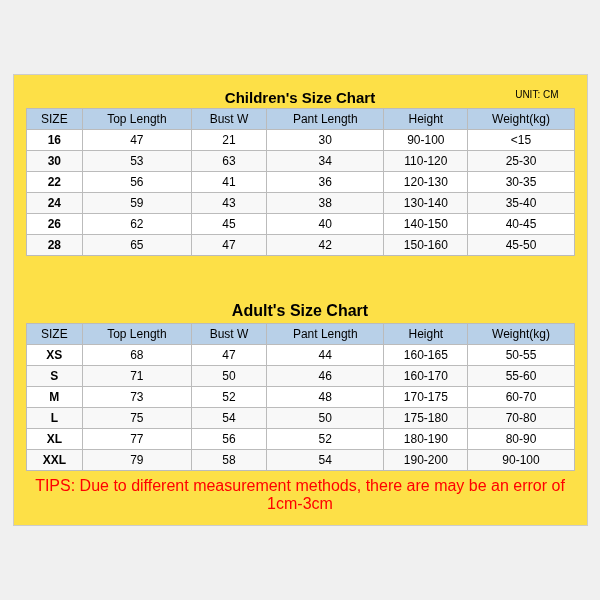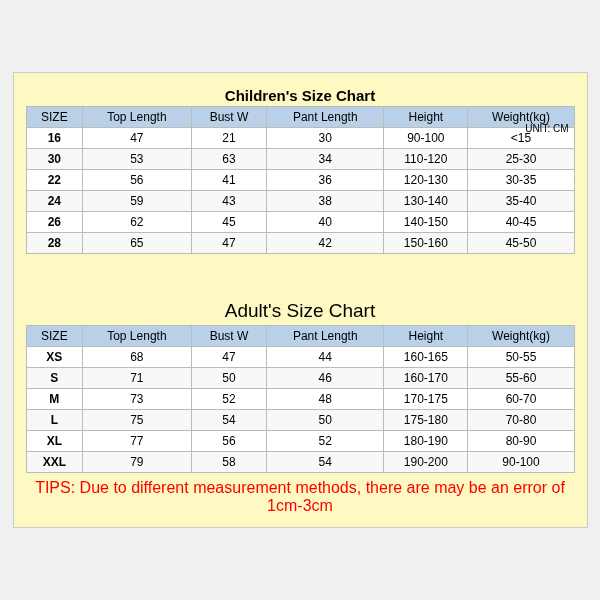--- a/index.html
+++ b/index.html
@@ -6,39 +6,38 @@
     body {
       background: #f0f0f0;
       display: flex;
       justify-content: center;
       align-items: center;
       width: 600px;
       height: 600px;
       font-family: Arial, sans-serif;
     }
     .chart-container {
-      background: #fef9c3;
+      background: #fde047;
       border: 1px solid #ccc;
       padding: 10px 12px 12px 12px;
       width: 575px;
     }
     .main-title {
       text-align: center;
       font-size: 15px;
       font-weight: bold;
       padding: 4px 0 2px 0;
       position: relative;
     }
     .unit-label {
       position: absolute;
-      right: 6px;
+      right: 16px;
       top: 4px;
       font-size: 10px;
       font-weight: normal;
-      margin-top: 36px;
     }
     table {
       width: 100%;
       border-collapse: collapse;
       font-size: 12px;
     }
     th, td {
       border: 1px solid #bbb;
       text-align: center;
       padding: 3px 4px;
@@ -52,22 +51,22 @@
       background-color: white;
     }
     tbody tr:nth-child(even) td {
       background-color: #f8f8f8;
     }
     td.size-col {
       font-weight: bold;
     }
     .section-title {
       text-align: center;
-      font-size: 19px;
-      font-weight: normal;
+      font-size: 16px;
+      font-weight: bold;
       padding: 6px 0 3px 0;
       margin-top: 40px;
     }
     .tips {
       font-size: 16px;
       color: red;
       text-align: center;
       margin-top: 6px;
     }
   </style>

